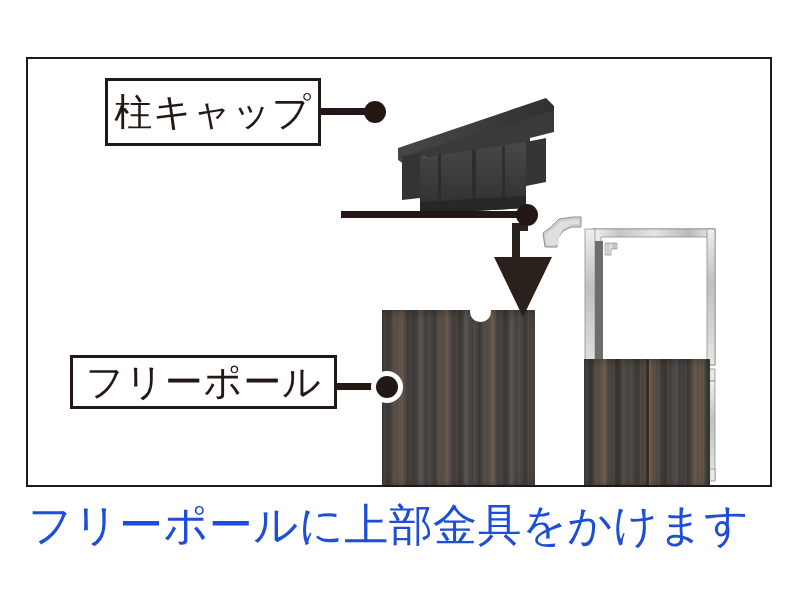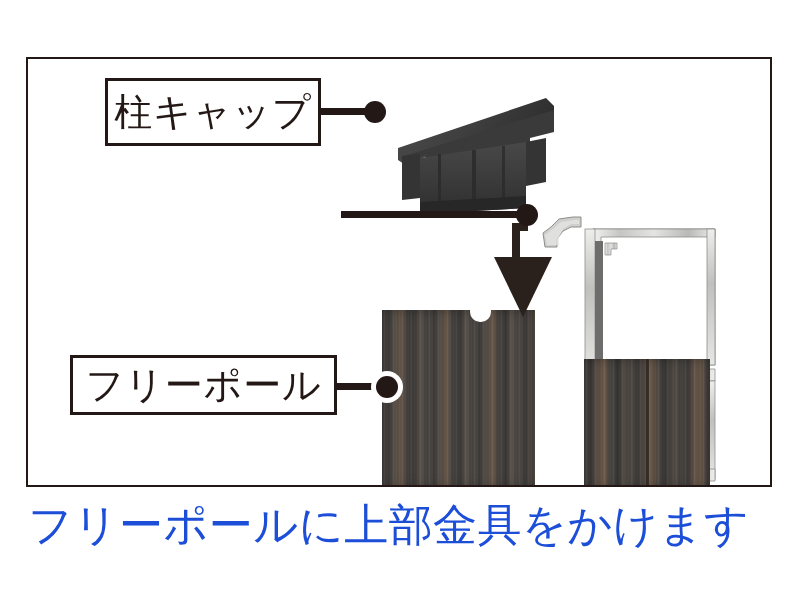--- a/index.html
+++ b/index.html
@@ -124,21 +124,21 @@
     box-sizing: border-box;
     display: flex;
     align-items: center;
     justify-content: center;
     color: #231815;
     letter-spacing: 0.02em;
     white-space: nowrap;
   }
   #callout-cap      { left: 77px;  top: 19px;  width: 216px; height: 68px;  font-size: 38px; }
   #callout-bracket  { left: 114px; top: 121px; width: 200px; height: 74px;  font-size: 38px; }
-  #callout-pole     { left: 42px;  top: 296px; width: 267px; height: 60px;  font-size: 38px; font-family: Liberation Mono, monospace; }
+  #callout-pole     { left: 42px;  top: 296px; width: 267px; height: 54px;  font-size: 38px; font-family: Liberation Mono, monospace; }
 
   
   .leader {
     position: absolute;
     background: #231815;
     height: 7px;
   }
   .leader-dot {
     position: absolute;
     width: 22px;

